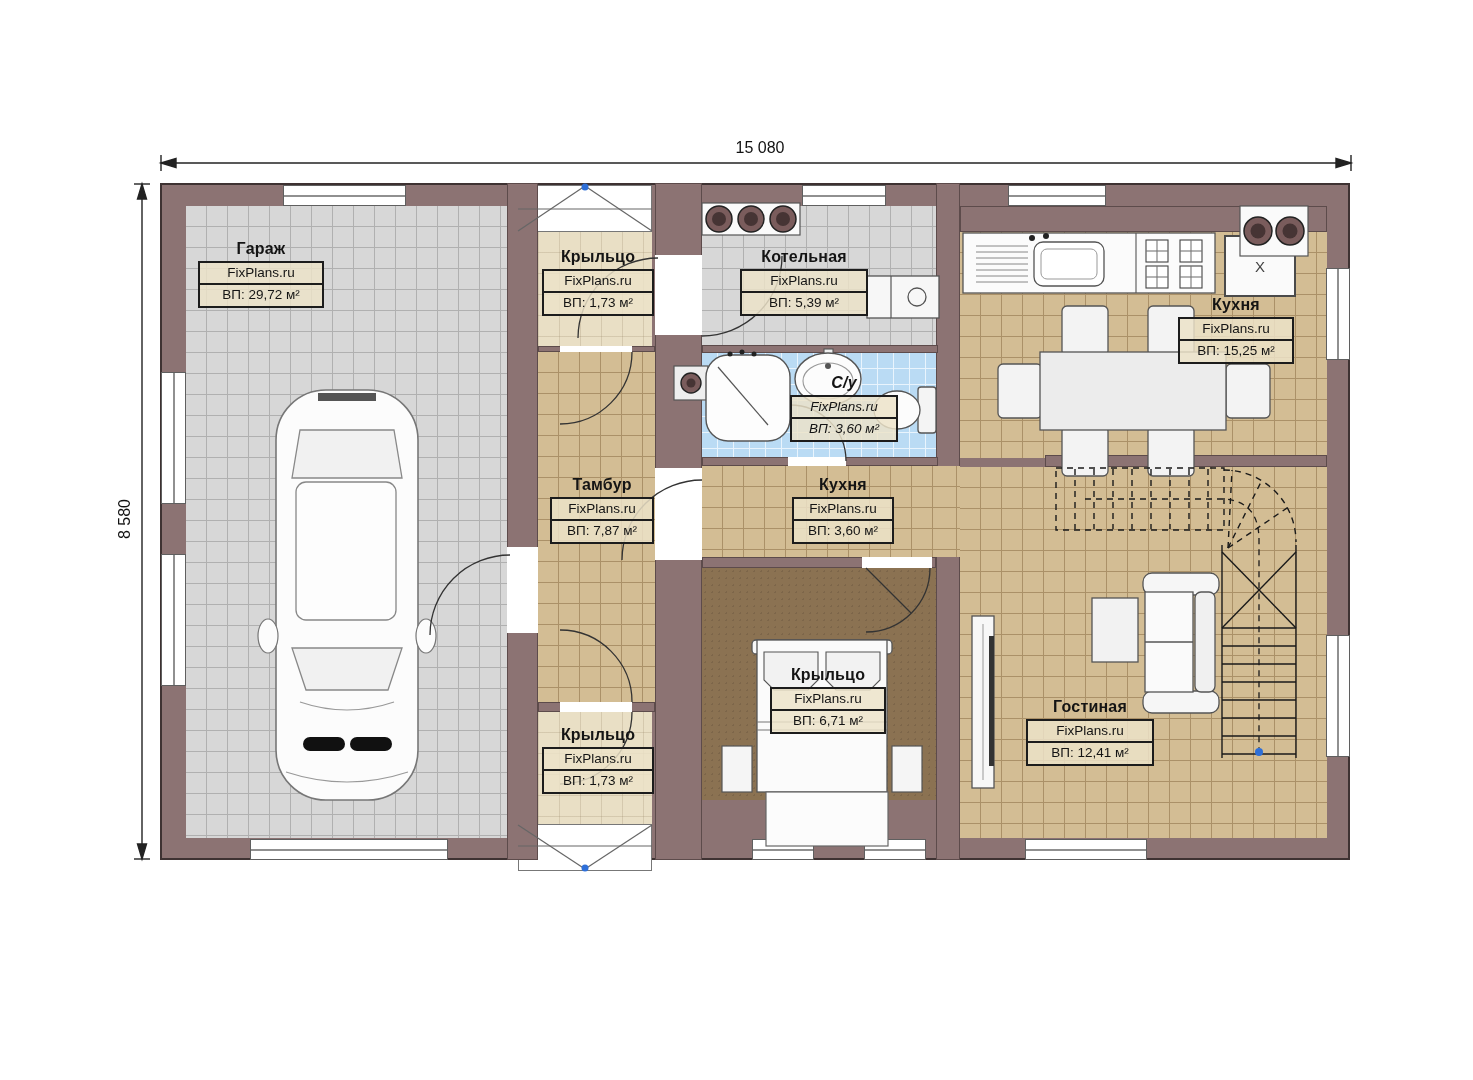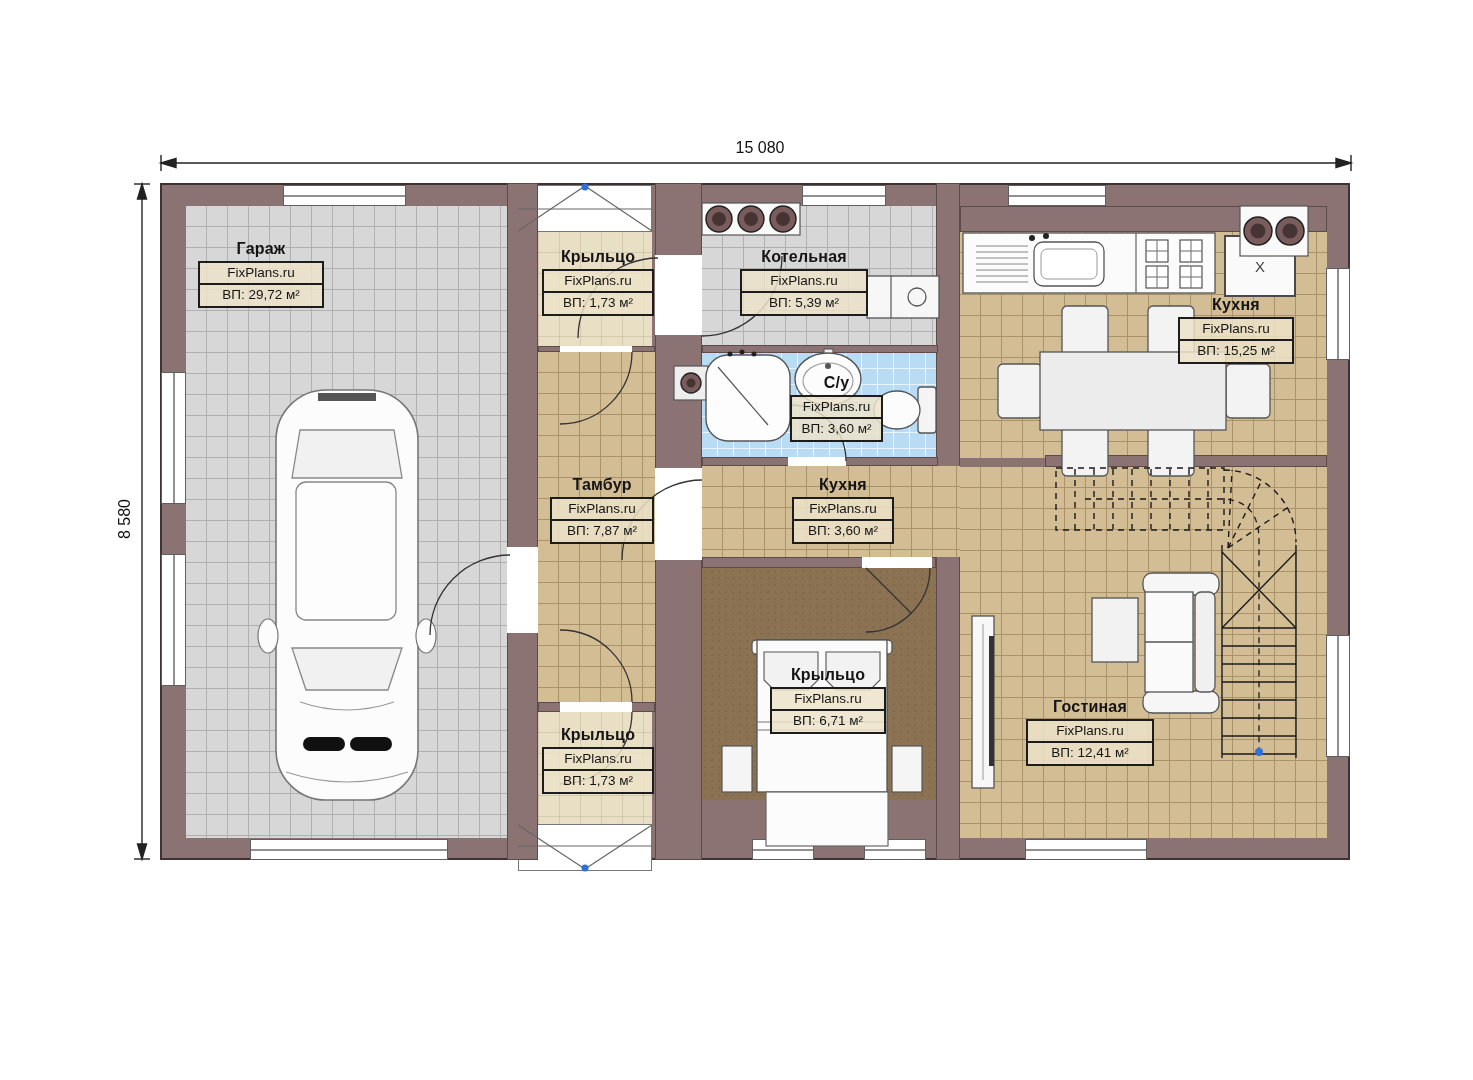--- a/index.html
+++ b/index.html
@@ -320,21 +320,21 @@
   </div>
 
   <div class="room-label" style="left:1178px;top:296px;width:116px;">
     <div class="rname">Кухня</div>
     <div class="label-box">
         <div class="wm">FixPlans.ru</div>
       <div class="ar">ВП: 15,25 м²</div>
       </div>
   </div>
 
-  <div class="room-label" style="left:790px;top:374px;width:93px;">
+  <div class="room-label" style="left:790px;top:374px;width:108px;font-style:italic;">
     <div class="rname">С/у</div>
     <div class="label-box">
         <div class="wm">FixPlans.ru</div>
       <div class="ar">ВП: 3,60 м²</div>
       </div>
   </div>
 
   <div class="room-label" style="left:550px;top:476px;width:104px;">
     <div class="rname">Тамбур</div>
     <div class="label-box">

